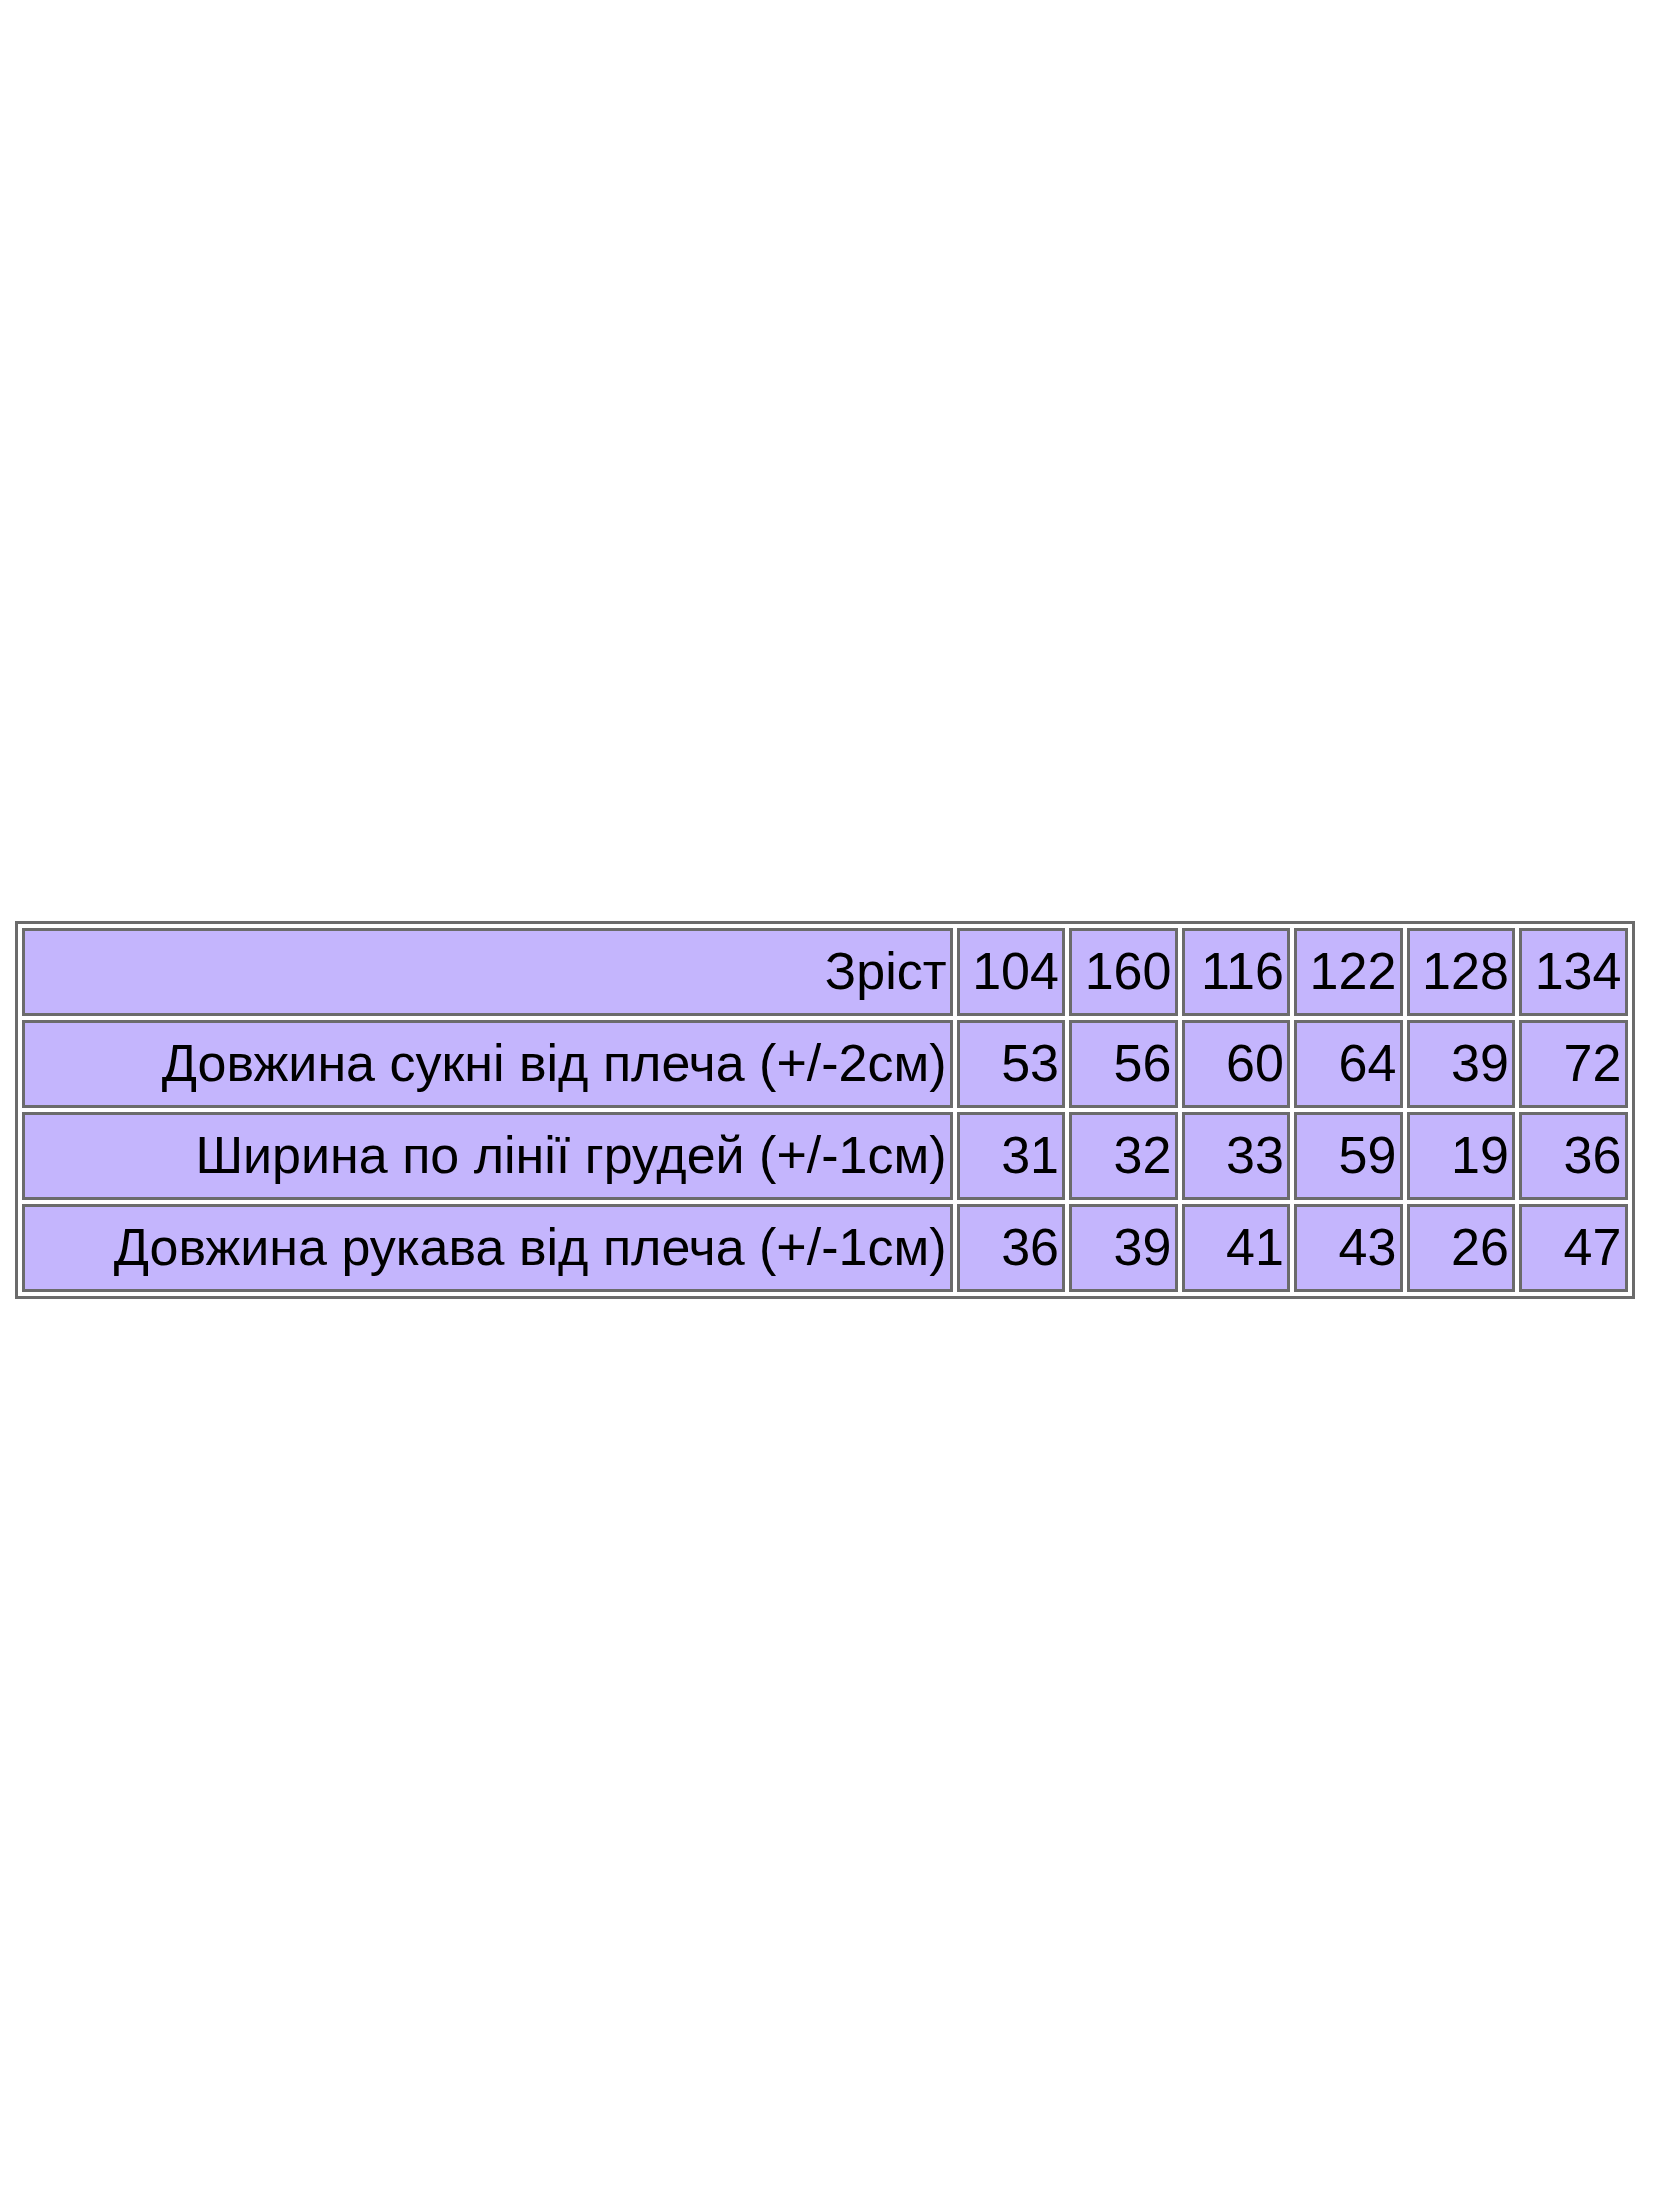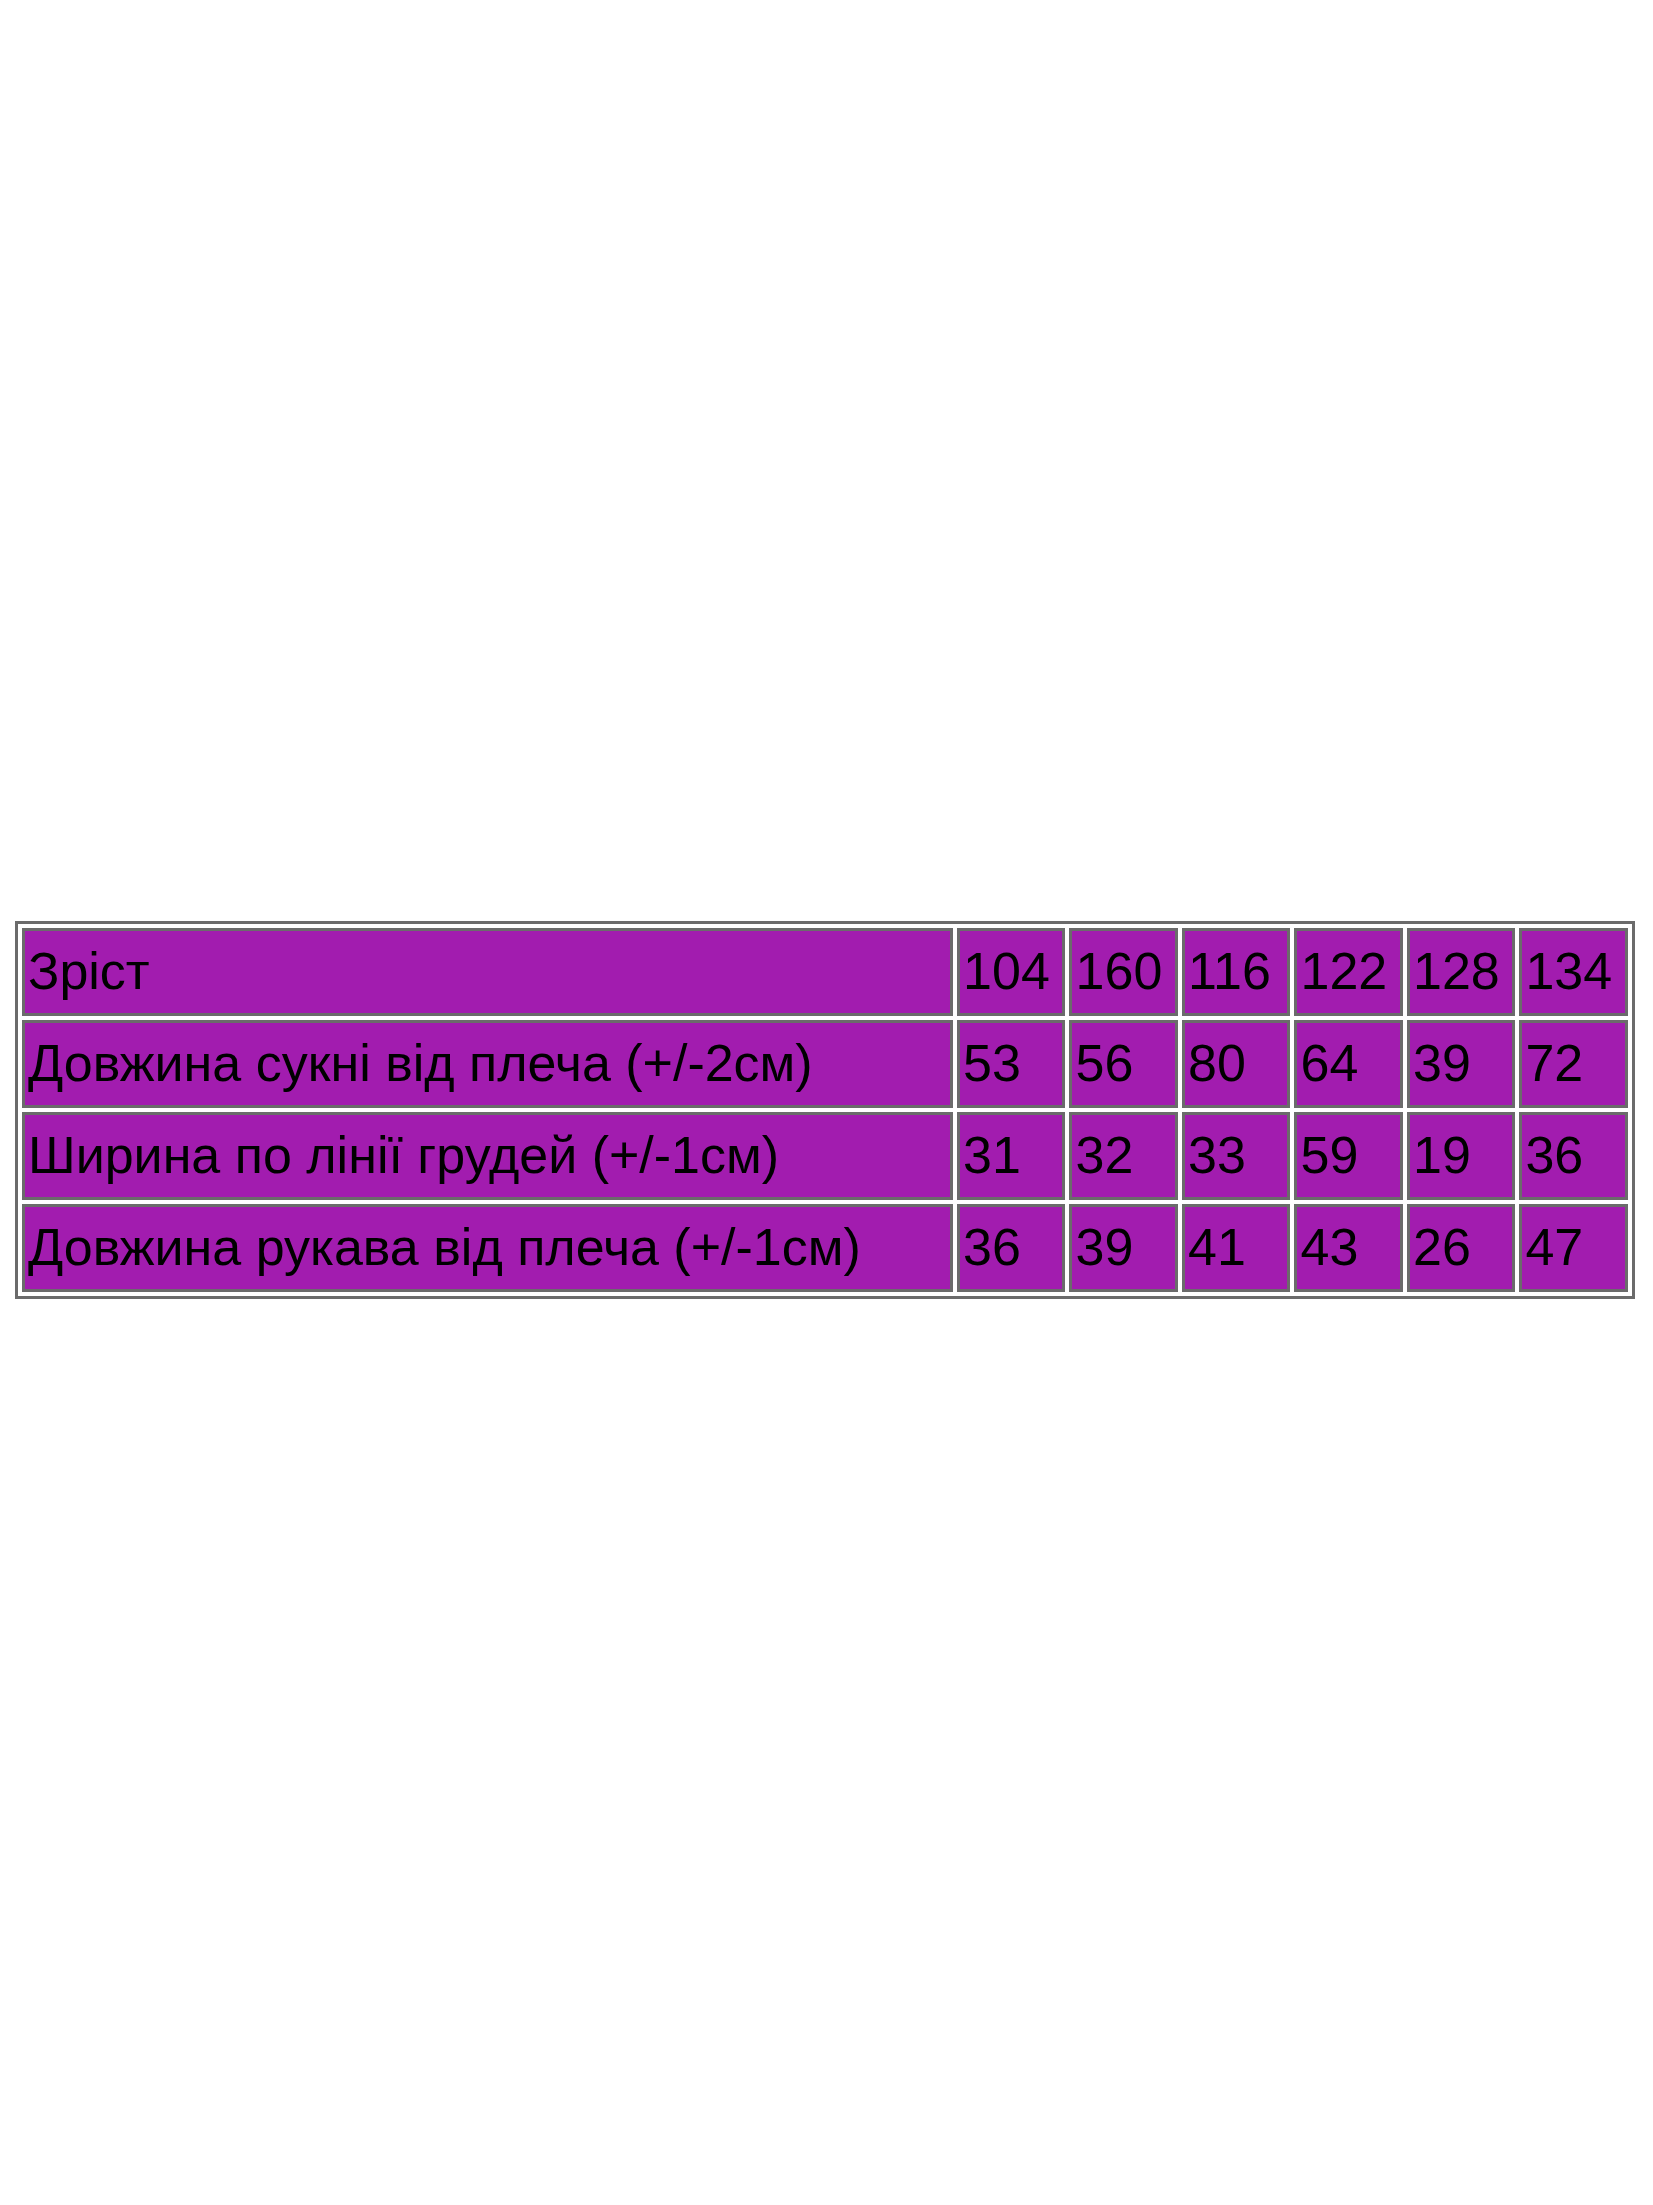--- a/index.html
+++ b/index.html
@@ -22,26 +22,26 @@
   table.size-table {
     border-collapse: separate;
     border-spacing: 4.9px;
     border: 3.3px solid #6b6b6b;
     background: #ffffff;
     table-layout: fixed;
     width: 1620px;
   }
   table.size-table td {
     border: 3.3px solid #6b6b6b;
-    background: #a21caf;
+    background: #c4b5fd;
     height: 82px;
     padding: 0 3.3px;
     font-size: 52px;
     line-height: 1.1;
-    text-align: left;
+    text-align: right;
     vertical-align: middle;
     white-space: nowrap;
     overflow: hidden;
   }
   col.label-col  { width: 927px; }
   col.value-col  { width: 108px; }
 </style>
 </head>
 <body>
 
@@ -63,21 +63,21 @@
         <td>160</td>
         <td>116</td>
         <td>122</td>
         <td>128</td>
         <td>134</td>
       </tr>
       <tr>
         <td>Довжина сукні від плеча (+/-2см)</td>
         <td>53</td>
         <td>56</td>
-        <td>80</td>
+        <td>60</td>
         <td>64</td>
         <td>39</td>
         <td>72</td>
       </tr>
       <tr>
         <td>Ширина по лінії грудей (+/-1см)</td>
         <td>31</td>
         <td>32</td>
         <td>33</td>
         <td>59</td>

